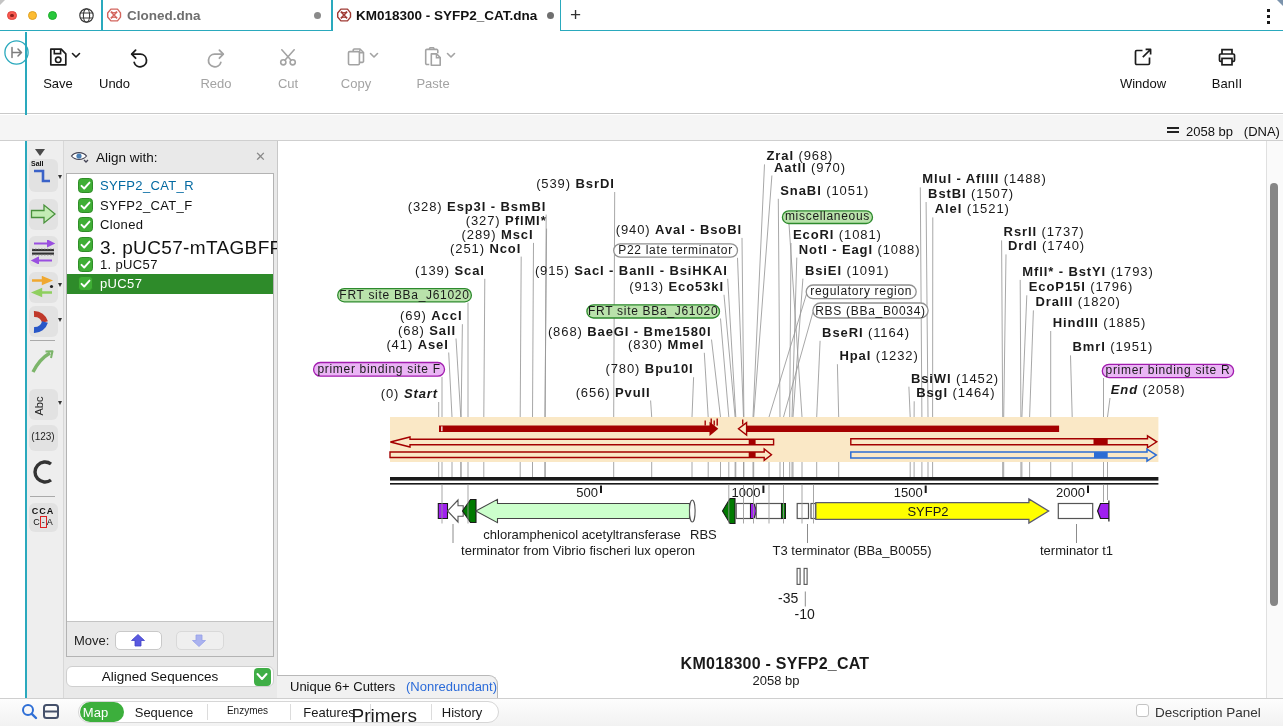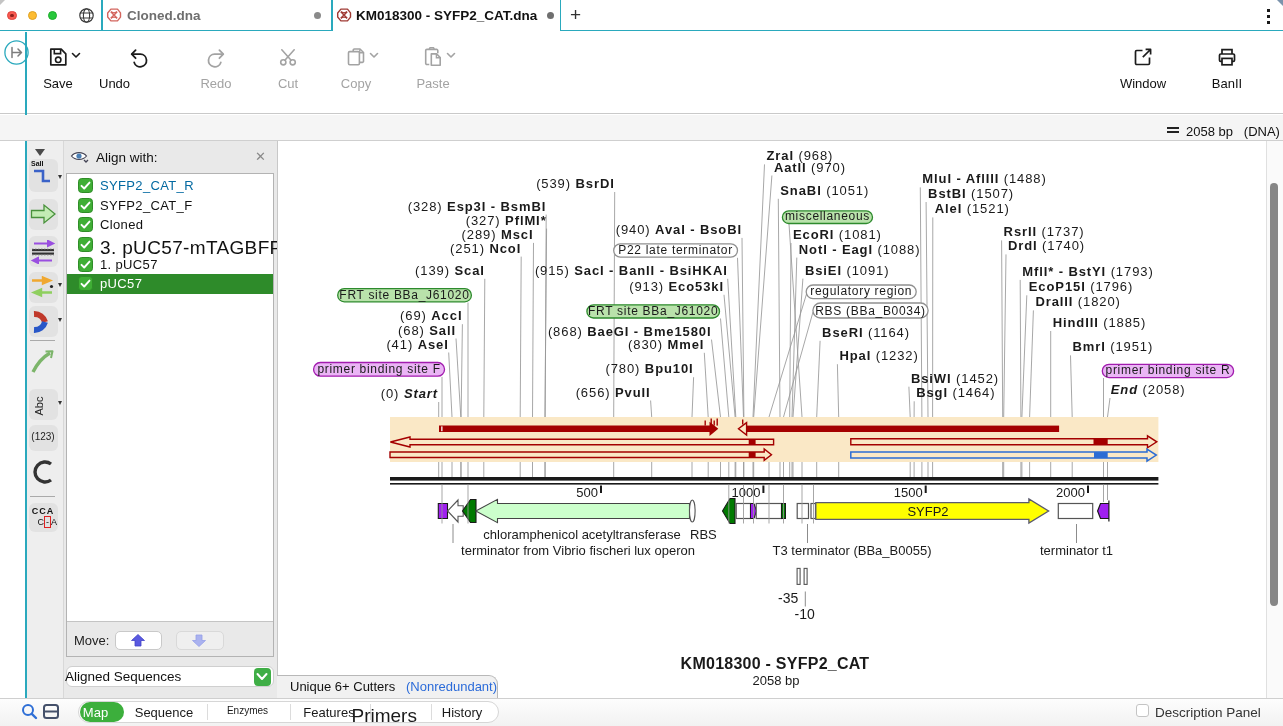--- a/index.html
+++ b/index.html
@@ -146,21 +146,21 @@
 <div class="abs" style="left:31px;top:397px;width:22px;height:18px;font-size:11px;color:#222;transform:rotate(-90deg);text-align:center">Abc</div>
 <div class="abs" style="left:58px;top:398px;font-size:8px;color:#333">▾</div>
 <div class="abs" style="left:28.5px;top:425px;width:29px;height:26px;background:#e2e2e2;border-radius:6px"></div>
 <div class="abs" style="left:29px;top:431px;width:28px;text-align:center;font-size:10px;color:#222">(123)</div>
 <svg style="position:absolute;left:31px;top:458px" width="24" height="28" viewBox="0 0 24 28" fill="none">
     <path d="M20 6 A 10 10 0 1 0 20 22" stroke="#333" stroke-width="3.4" fill="none"></path>
   </svg>
 <div class="abs" style="left:30px;top:496px;width:25px;height:1px;background:#aaa"></div>
 <div class="abs" style="left:28.5px;top:503px;width:29px;height:29px;background:#e2e2e2;border-radius:6px"></div>
 <div class="abs" style="left:29px;top:506px;width:28px;text-align:center;font-size:9px;font-weight:bold;color:#111;letter-spacing:1px">CCA</div>
-<div class="abs" style="left:29px;top:517px;width:28px;text-align:right;font-size:9px;color:#111">C<span style="border:1px solid #d22;padding:0 1px">-</span>A</div>
+<div class="abs" style="left:29px;top:517px;width:28px;text-align:center;font-size:9px;color:#111">C<span style="border:1px solid #d22;padding:0 1px">-</span>A</div>
 <div class="abs" style="left:64px;top:141px;width:213px;height:557px;background:#e9e9e9"></div>
 <svg style="position:absolute;left:70px;top:149px" width="20" height="15" viewBox="0 0 20 15" fill="none">
     <path d="M1.5 7 C5 2.5 13 2.5 16.5 7 C13 11.5 5 11.5 1.5 7 Z" stroke="#445" stroke-width="1.2" fill="#fff"></path>
     <circle cx="9" cy="7" r="2.6" fill="#4a7fb5"></circle>
     <path d="M14 11 L16 13 L18 11" stroke="#445" stroke-width="1.3" fill="none"></path>
   </svg>
 <div class="abs" style="left:96px;top:150px;font-size:13.5px;color:#111">Align with:</div>
 <div class="abs" style="left:255px;top:149px;font-size:13px;color:#888">✕</div>
 <div class="abs" style="left:65.5px;top:173px;width:208px;height:484px;background:#fff;border:1px solid #b3b3b3"></div>
 <div class="abs" style="left:66.5px;top:621px;width:206px;height:35px;background:#e9e9e9;border-top:1px solid #c4c4c4"></div>
@@ -198,21 +198,21 @@
 <div class="abs" style="left:74px;top:633px;font-size:13px;color:#222">Move:</div>
 <div class="abs" style="left:114.7px;top:630.5px;width:47.5px;height:19px;background:#fff;border:1px solid #c9c9c9;border-radius:5px"></div>
 <svg style="position:absolute;left:130px;top:634px" width="16" height="13" viewBox="0 0 16 13" fill="none">
     <path d="M8 0.5 L14.5 6.5 H11 V12 H5 V6.5 H1.5 Z" fill="#5a5ae0" stroke="#4343c8" stroke-width="0.8"></path>
   </svg>
 <div class="abs" style="left:175.6px;top:630.5px;width:48.4px;height:19px;background:#efefef;border:1px solid #d9d9d9;border-radius:5px"></div>
 <svg style="position:absolute;left:191px;top:634px" width="16" height="13" viewBox="0 0 16 13" fill="none">
     <path d="M8 12.5 L1.5 6.5 H5 V1 H11 V6.5 H14.5 Z" fill="#aab2ef" stroke="#96a0e8" stroke-width="0.8"></path>
   </svg>
 <div class="abs" style="left:65.5px;top:666px;width:208px;height:21px;background:#fff;border:1px solid #cfcfcf;border-radius:6px"></div>
-<div class="abs" style="left:65px;top:669px;width:190px;text-align:left;font-size:13.5px;color:#111">Aligned Sequences</div>
+<div class="abs" style="left:65px;top:669px;width:190px;text-align:center;font-size:13.5px;color:#111">Aligned Sequences</div>
 <div class="abs" style="left:253.5px;top:668px;width:17.5px;height:17.5px;background:#3fae46;border-radius:4px"></div>
 <svg style="position:absolute;left:256px;top:672px" width="12" height="10" viewBox="0 0 12 10" fill="none">
     <path d="M1.5 2 L6 7 L10.5 2" stroke="#fff" stroke-width="2" fill="none" stroke-linecap="round" stroke-linejoin="round"></path>
   </svg>
 <div class="abs" style="left:277px;top:141px;width:1006px;height:557px;background:#fff;border-left:1px solid #c8c8c8"></div>
 <svg width="989" height="557" viewBox="0 0 989 557" style="position:absolute;left:277px;top:141px">
     <g transform="translate(-277,-141)" font-family="'Liberation Sans', sans-serif" fill="#1a1a1a">
       <line x1="614.7" y1="192.0" x2="613.7" y2="417.0" stroke="#979797" stroke-width="0.85"></line>
       <line x1="613.7" y1="417.0" x2="613.7" y2="477.0" stroke="#979797" stroke-width="0.85"></line>
       <line x1="546.2" y1="214.6" x2="545.2" y2="417.0" stroke="#979797" stroke-width="0.85"></line>

